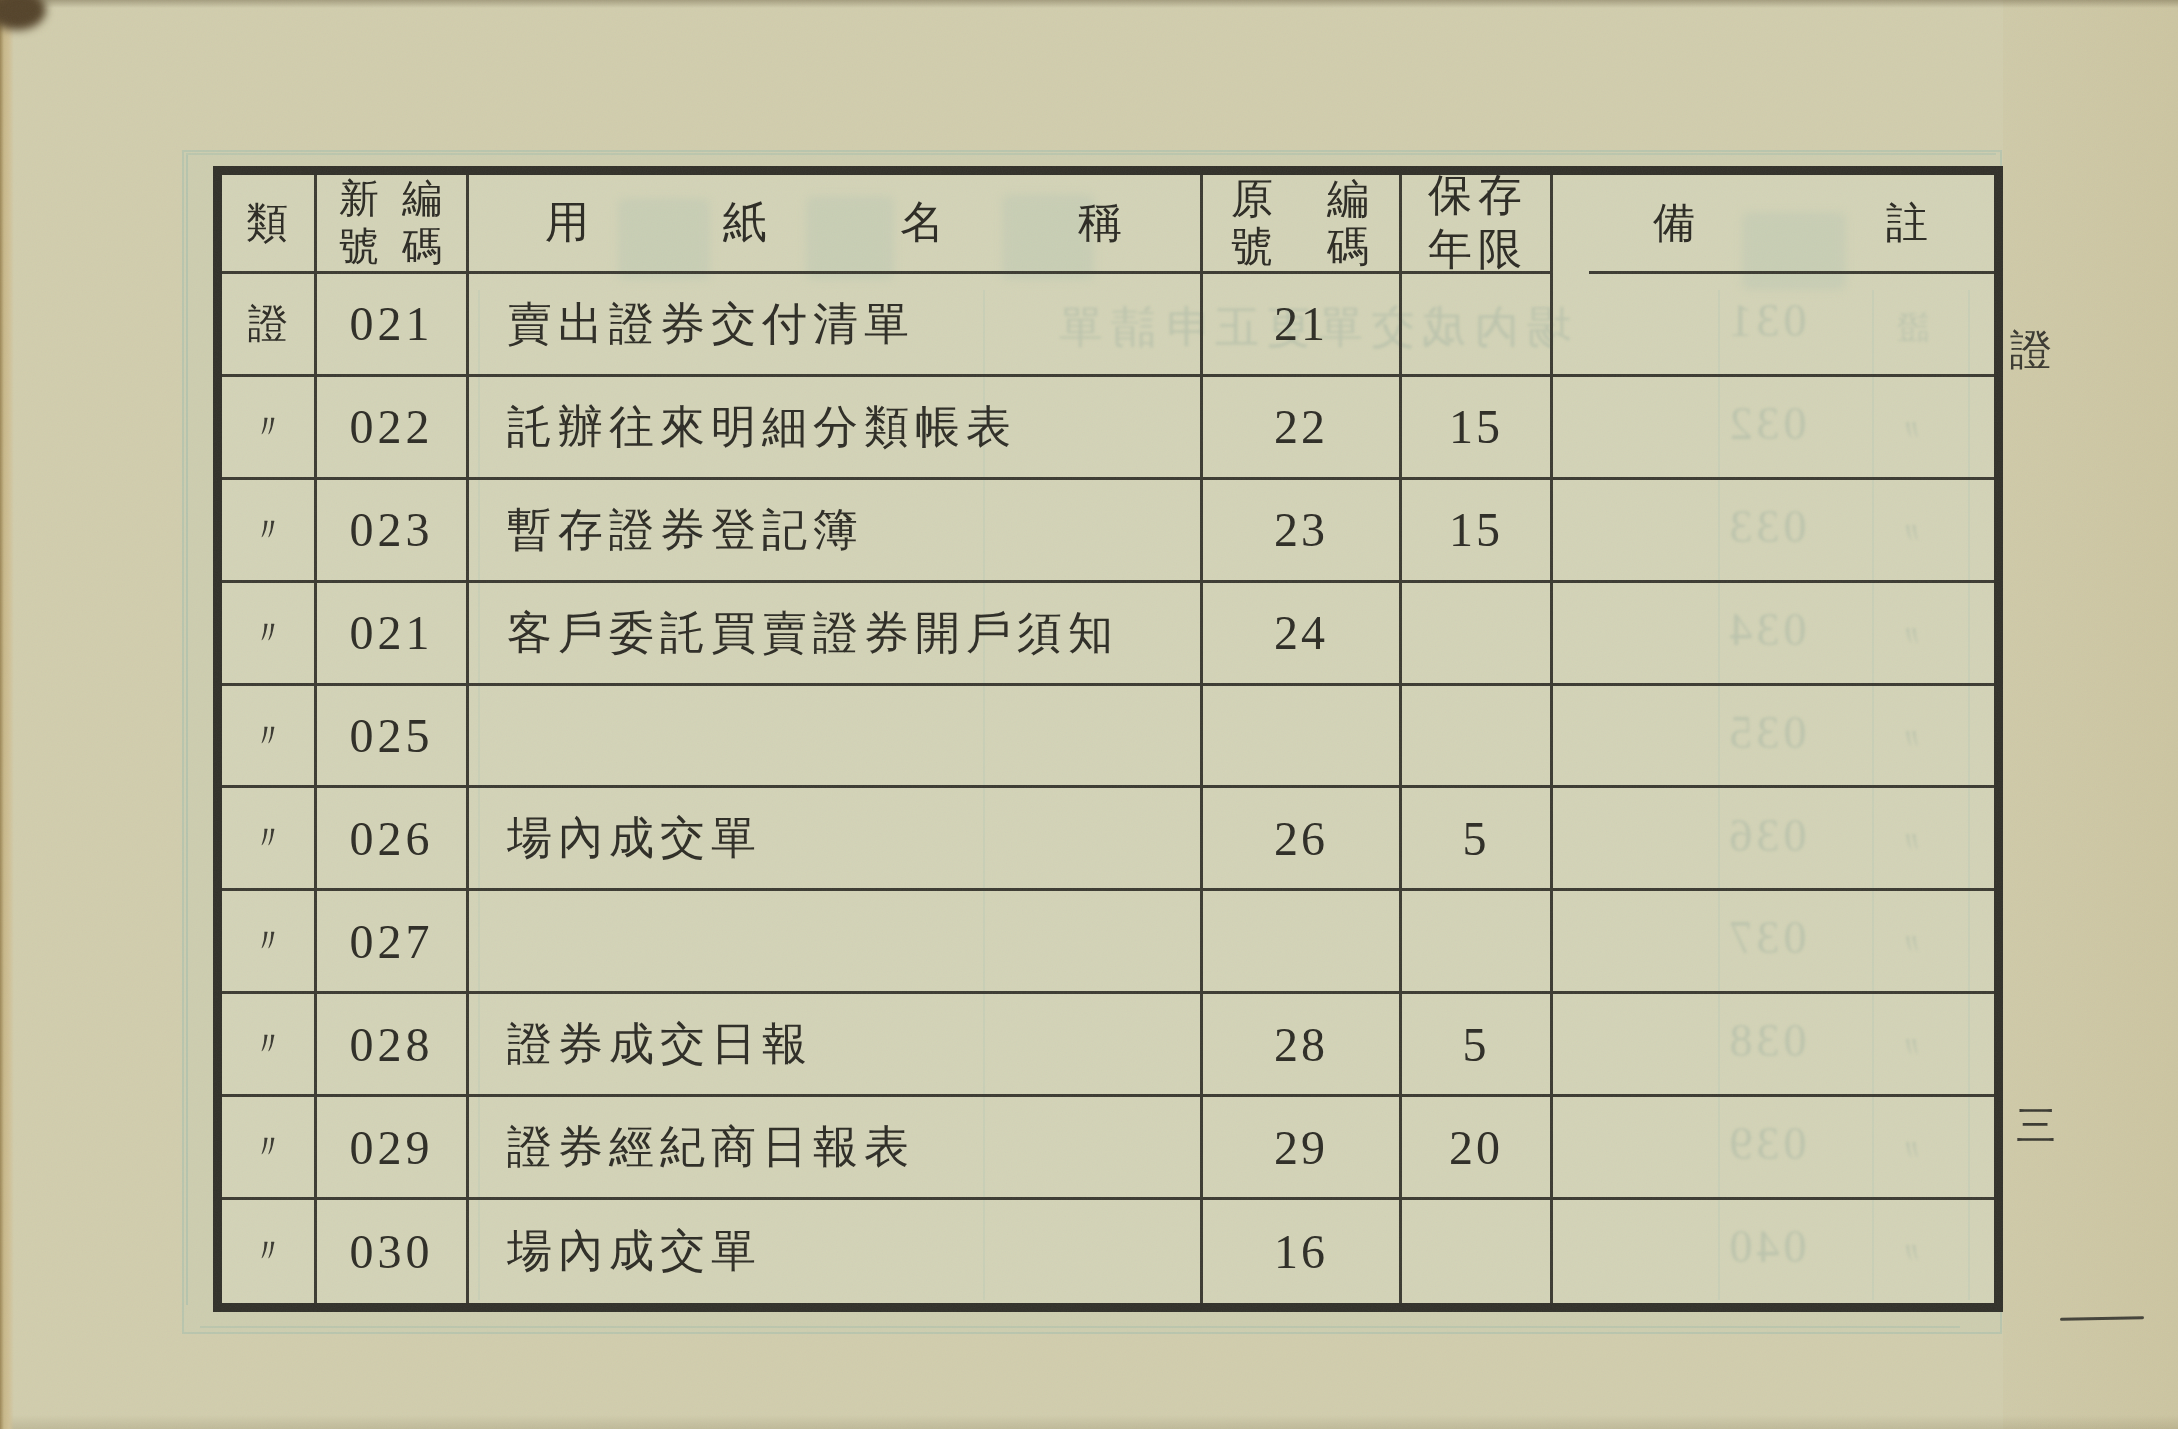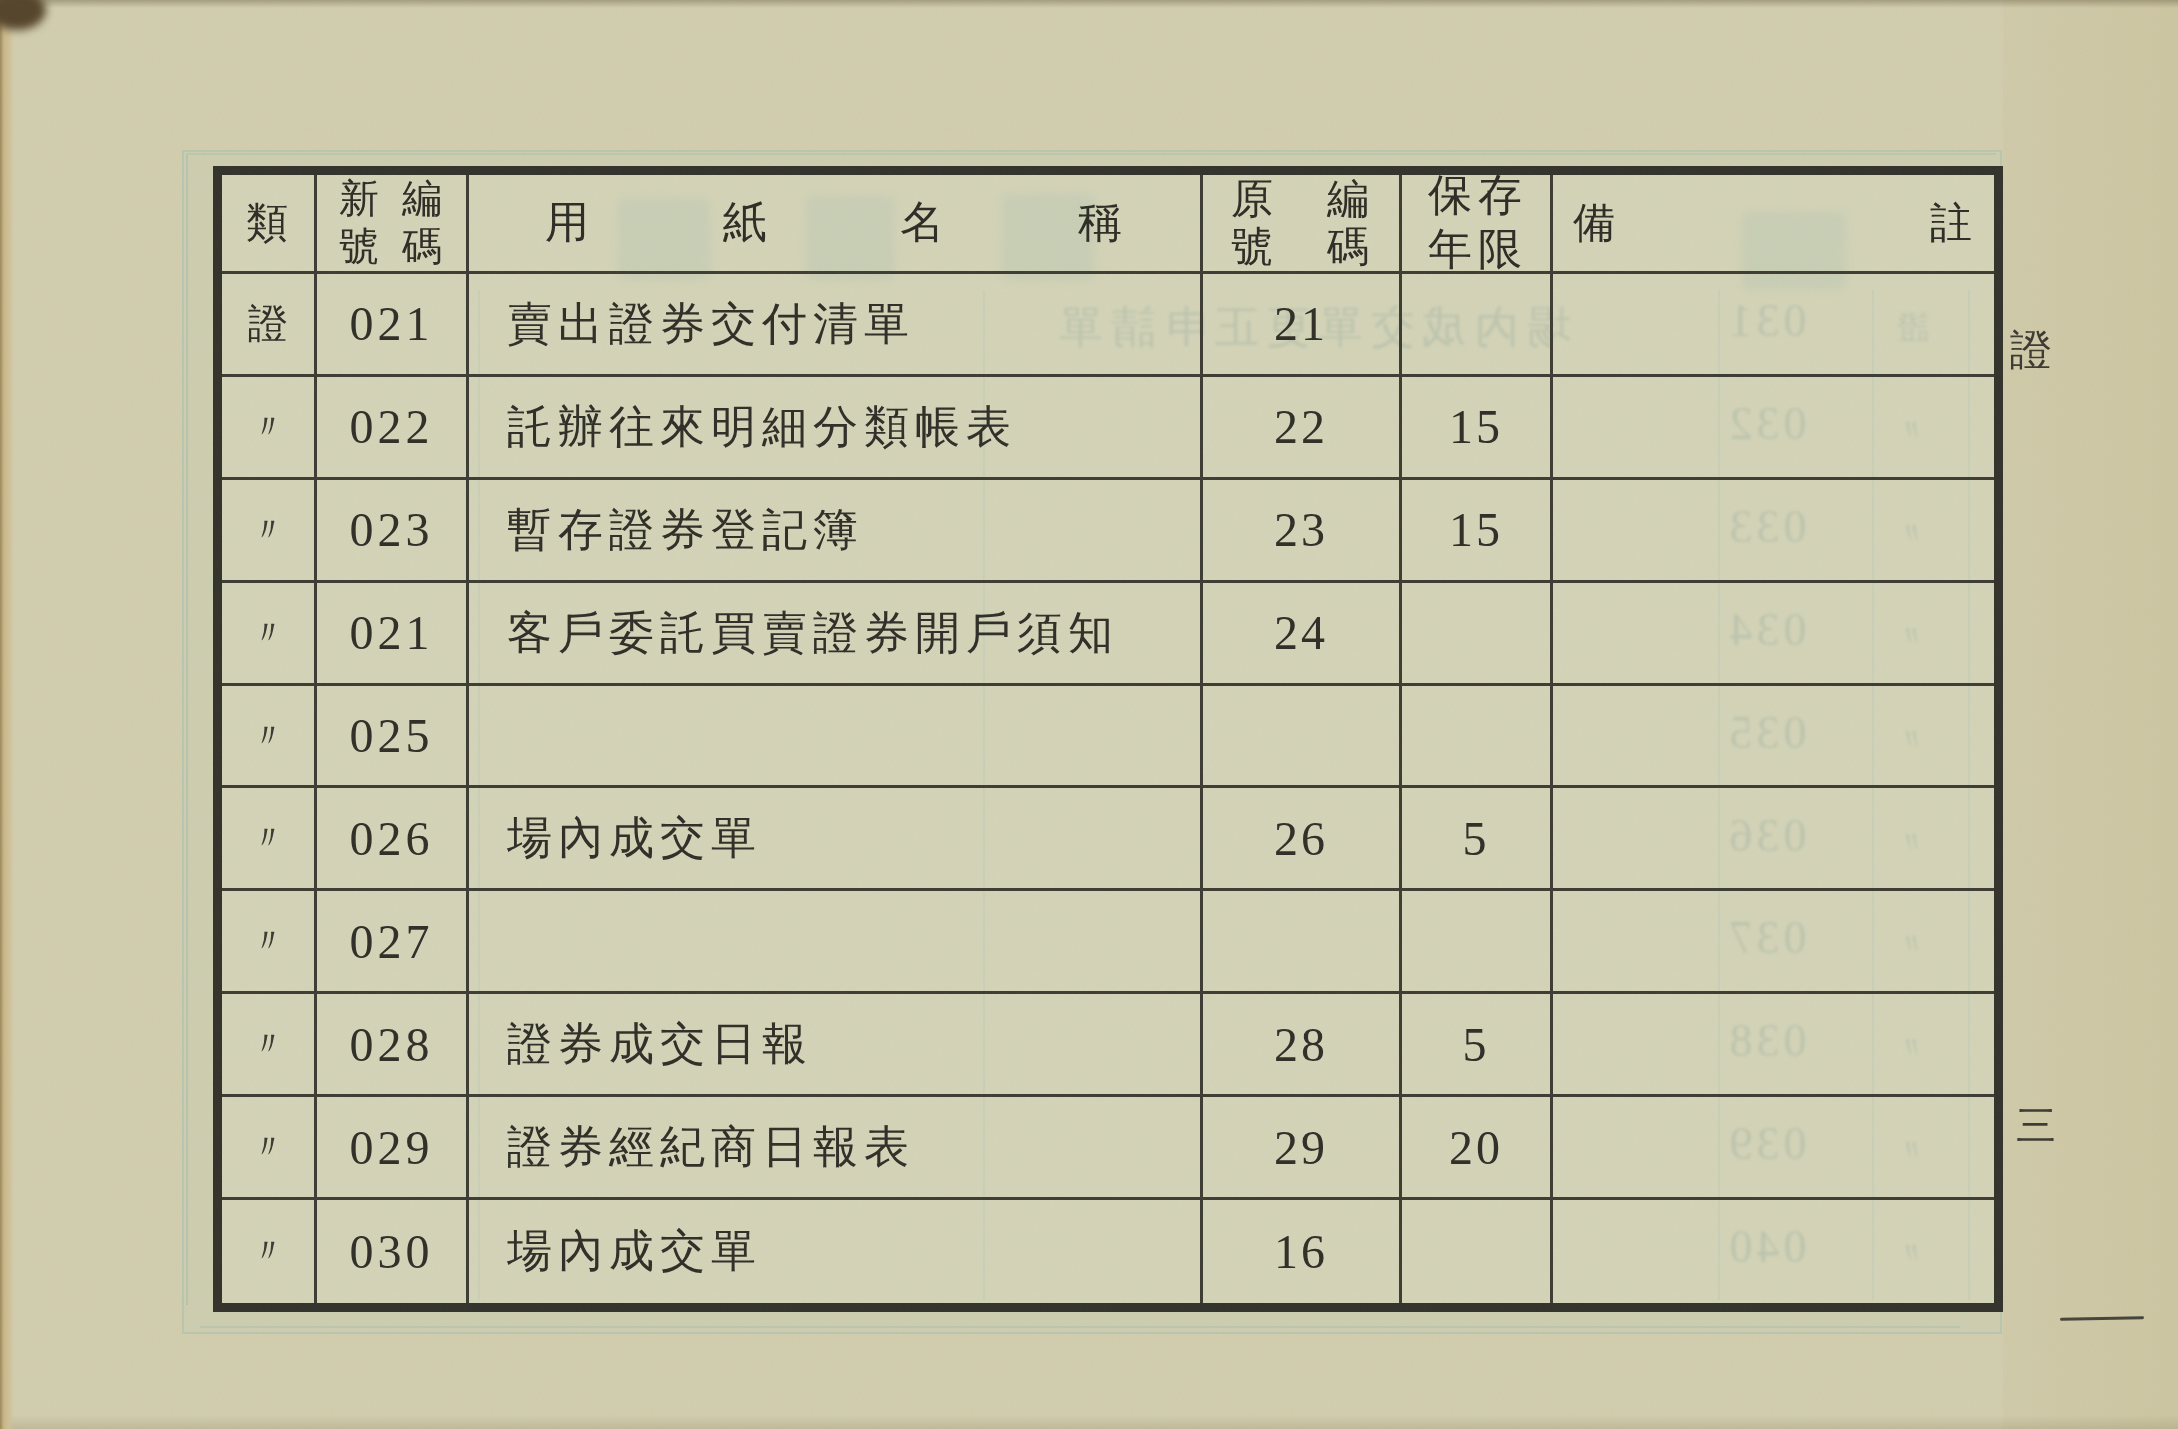--- a/index.html
+++ b/index.html
@@ -48,21 +48,21 @@
   .cell.last-col{border-right:none;}
   .cell.last-row{border-bottom:none;}
   .hcell{flex-direction:column;font-size:42px;letter-spacing:2px;color:#2c2b24;}
   .hline{display:block;width:100%;box-sizing:border-box;line-height:48px;
     text-align:justify;text-align-last:justify;}
   .h-new .hline{padding:0 22px;font-size:40px;}
   .h-name{padding:0 76px;}
   .h-name .hline{font-size:44px;}
   .h-orig .hline{padding:0 28px;font-size:42px;}
   .h-ret .hline{padding:3px 26px;font-size:44px;}
-  .h-rem{padding:0 20px;}
+  .h-rem{padding:0 64px;margin-left:36px;}
   .h-rem .hline{font-size:42px;}
   .c-cat{font-size:40px;}
   .c-cat.ditto{font-size:34px;color:#3a3931;}
   .c-code{font-size:48px;letter-spacing:4px;font-variant-numeric:lining-nums;}
   .c-name{justify-content:flex-start;padding-left:38px;font-size:45px;letter-spacing:6px;white-space:nowrap;}
   .c-num{font-size:48px;letter-spacing:3px;}
   
   .margin-char{position:absolute;font-size:42px;color:#3a3931;}
   .m-tab{left:2010px;top:322px;}
   .m-page{left:2016px;top:1098px;font-size:40px;}

